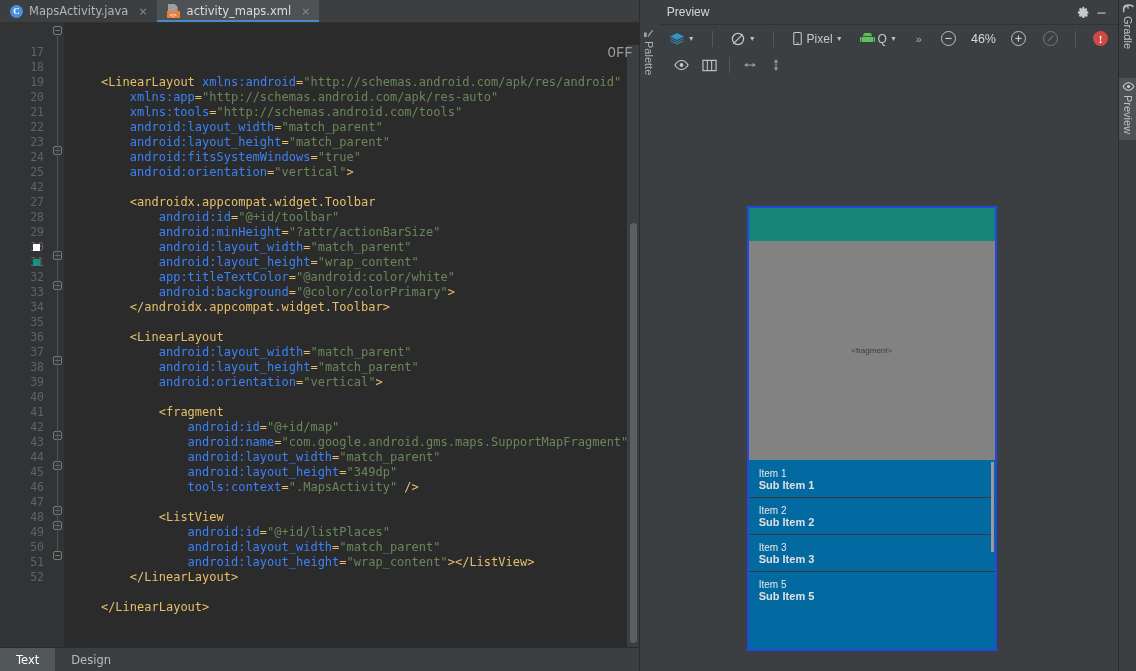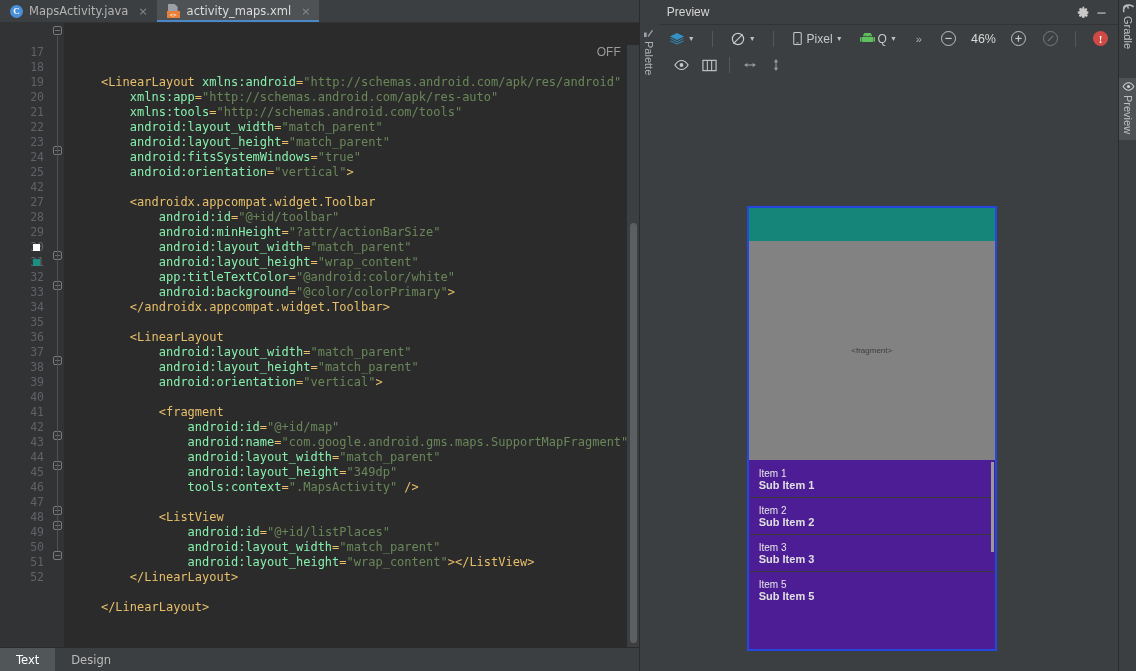--- a/index.html
+++ b/index.html
@@ -89,29 +89,29 @@
     flex: 1; position: relative;
     padding: 22px 0 0 8px;
     font-family: "DejaVu Sans Mono", monospace;
     font-size: 12px; line-height: 15px;
     white-space: pre;
     color: #a9b7c6;
     overflow: hidden;
   }
   .code .l { height:15px; }
   .tagname { color: #e8bf6a; }
-  .attr    { color: #86efac; }
+  .attr    { color: #3b82f6; }
   .str     { color: #6a8759; }
   .punct   { color: #e8bf6a; }
   .plain   { color: #a9b7c6; }
 
   .off-badge {
-    position:absolute; right:18px; top:22px;
-    font-size:12px; color:#9a9a9a;
-    font-family:Liberation Sans, sans-serif;
+    position:absolute; right:6px; top:22px;
+    font-size:14px; color:#9a9a9a;
+    font-family:Liberation Mono, monospace;
   }
   
   .vscroll {
     position:absolute; right:2px; top:200px; width:7px; height:420px;
     background:#5c5f61; border-radius:4px;
   }
   .gutter-strip {
     position:absolute; right:0; top:22px; width:12px; bottom:0;
     background:#3c3f41;
   }
@@ -199,21 +199,21 @@
     border:2px solid #2447e0;
     overflow:hidden;
   }
   .dev-toolbar { height:33px; background:#15857a; }
   .dev-map {
     height:219px; background:#828282;
     display:flex; align-items:center; justify-content:center;
     color:#3d3d3d; font-size:8px;
     font-family:"Liberation Sans", sans-serif;
   }
-  .dev-list { background:#4c1d95; height:189px; position:relative; }
+  .dev-list { background:#0369a1; height:189px; position:relative; }
   .li {
     padding:7px 10px 6px 10px; position:relative;
   }
   .li + .li::before {
     content:""; position:absolute; left:0; right:0; top:0;
     height:1px; background:#3a3a3a;
   }
   .li .t1 { color:#e6e6e6; font-size:10px; line-height:13px;
     font-family:"Liberation Sans", sans-serif;}
   .li .t2 { color:#e0e0e0; font-size:11px; line-height:11px; font-weight:bold;

